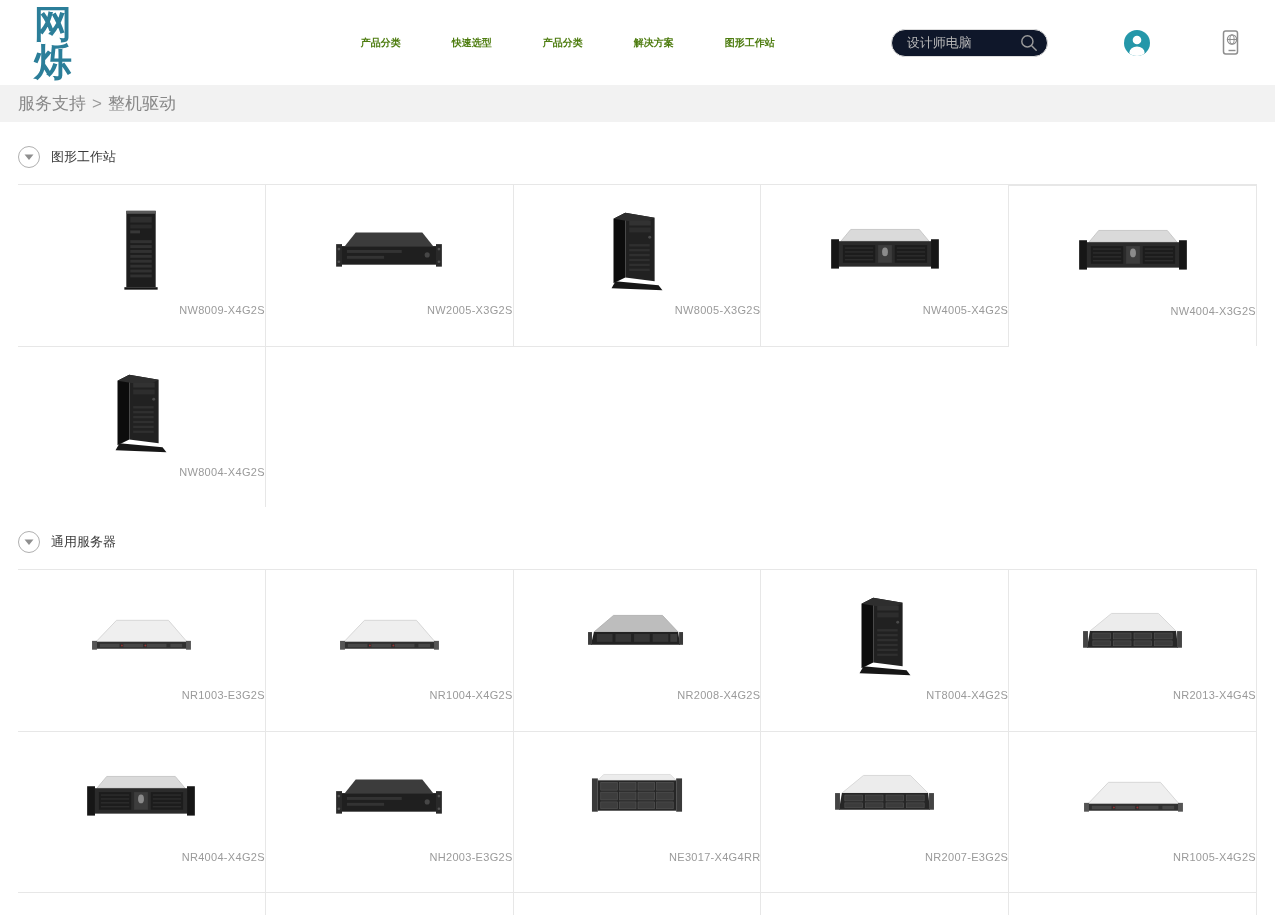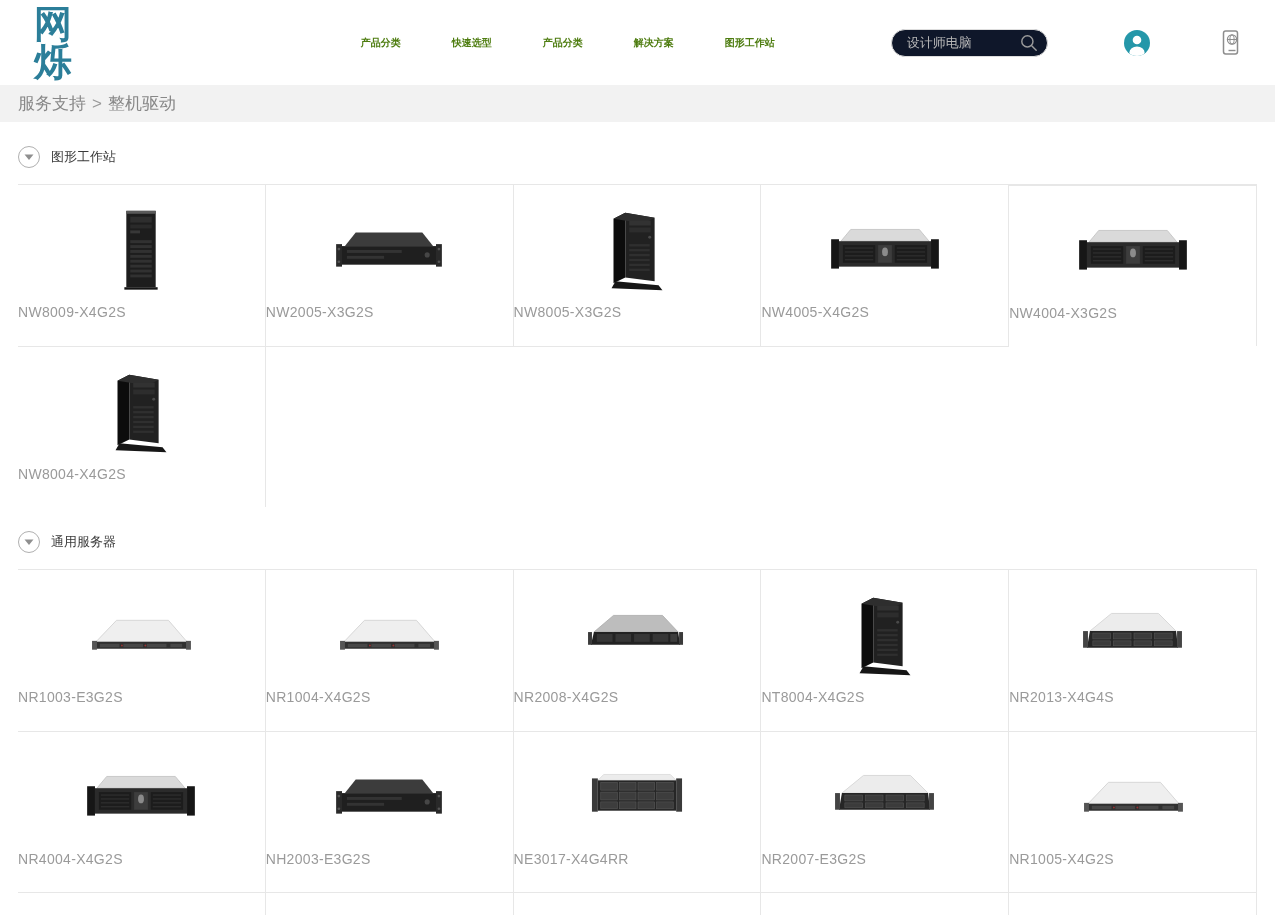--- a/index.html
+++ b/index.html
@@ -41,21 +41,21 @@
     display:flex;align-items:center;justify-content:center;cursor:pointer;background:#fff;flex:0 0 auto;
   }
   .section-title{font-size:13px;color:#3a3a3a;}
   .grid{display:grid;grid-template-columns:repeat(5,1fr);border-top:1px solid var(--border);margin:0 18px;}
   .cell{height:161px;position:relative;border-right:1px solid var(--border);cursor:pointer;}
   .cell.rt{border-top:1px solid var(--border);}
   .cell.empty{border-right:none;cursor:default;}
   .cell.stub{height:24px;border-top:1px solid var(--border);cursor:default;}
   .p-icon{height:94px;margin-top:18px;display:flex;align-items:flex-end;justify-content:center;}
   .p-icon svg{width:150px;height:94px;}
-  .p-model{text-align:left;color:var(--model);font-size:14px;margin-top:7px;letter-spacing:.3px;}
+  .p-model{text-align:right;color:var(--model);font-size:11px;margin-top:7px;letter-spacing:.3px;}
 </style>
 </head>
 <body>
 
 <header class="topbar">
   <div class="logo">网烁</div>
   <nav class="nav">
     <a class="nav-item">产品分类</a>
     <a class="nav-item">快速选型</a>
     <a class="nav-item">产品分类</a>

